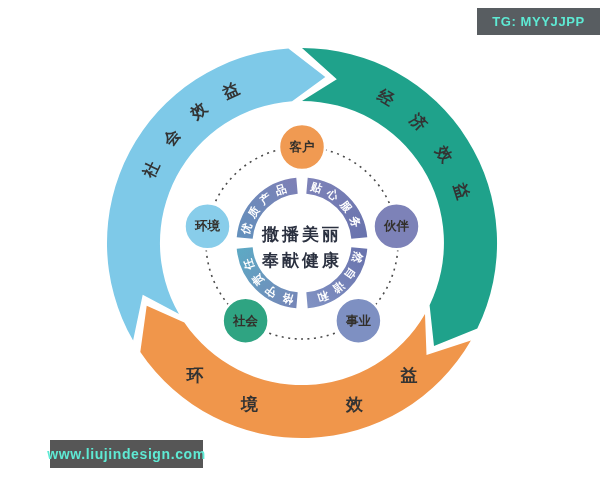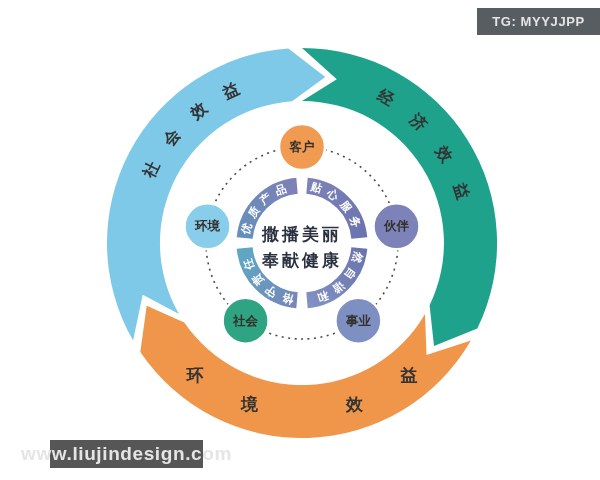--- a/index.html
+++ b/index.html
@@ -1,21 +1,21 @@
 <!DOCTYPE html>
 <html><head>
 <meta charset="utf-8">
 <style>
   html,body{margin:0;padding:0;background:#fff;}
   body{font-family:"Liberation Sans","DejaVu Sans",sans-serif;}
   .stage{position:relative;width:600px;height:480px;background:#ffffff;overflow:hidden;}
   .diagram-svg{position:absolute;left:0;top:0;width:600px;height:480px;}
-  .badge{position:absolute;color:#e5e5e5;font-weight:bold;display:flex;align-items:center;justify-content:center;letter-spacing:0.6px;margin-left:42px;}
+  .badge{position:absolute;color:#5eead4;font-weight:bold;display:flex;align-items:center;justify-content:center;letter-spacing:0.6px;margin-left:42px;}
   .badge-tg{right:0;top:8px;width:123px;height:27px;font-size:13px;}
-  .badge-web{left:8px;top:440px;width:153px;height:28px;font-size:19px;}
+  .badge-web{left:8px;top:440px;width:153px;height:28px;font-size:14px;}
   svg text{font-family:"Liberation Sans","DejaVu Sans",sans-serif;}
 </style>
 </head>
 <body>
 
 <div class="stage" style="background: rgb(255, 255, 255);">
   <svg class="diagram-svg" id="diagram" viewBox="0 0 600 480" xmlns="http://www.w3.org/2000/svg">
       <path d="M133.1,340.5 A195,195 0 0 1 288.4,48.5 L325.3,77.1 L292.1,101.3 A142,142 0 0 0 179,314 L142.7,294.8 Z" fill="#7ec9e8"></path>
       <path d="M302,48 A195,195 0 0 1 477.3,328.5 L434,346.1 L429.6,305.2 A142,142 0 0 0 302,101 L336.8,79.2 Z" fill="#1fa28b"></path>
       <path d="M470.9,340.5 A195,195 0 0 1 140.3,352 L146.7,305.7 L184.3,322.4 A142,142 0 0 0 425,314 L426.5,355.1 Z" fill="#f0964b"></path>

